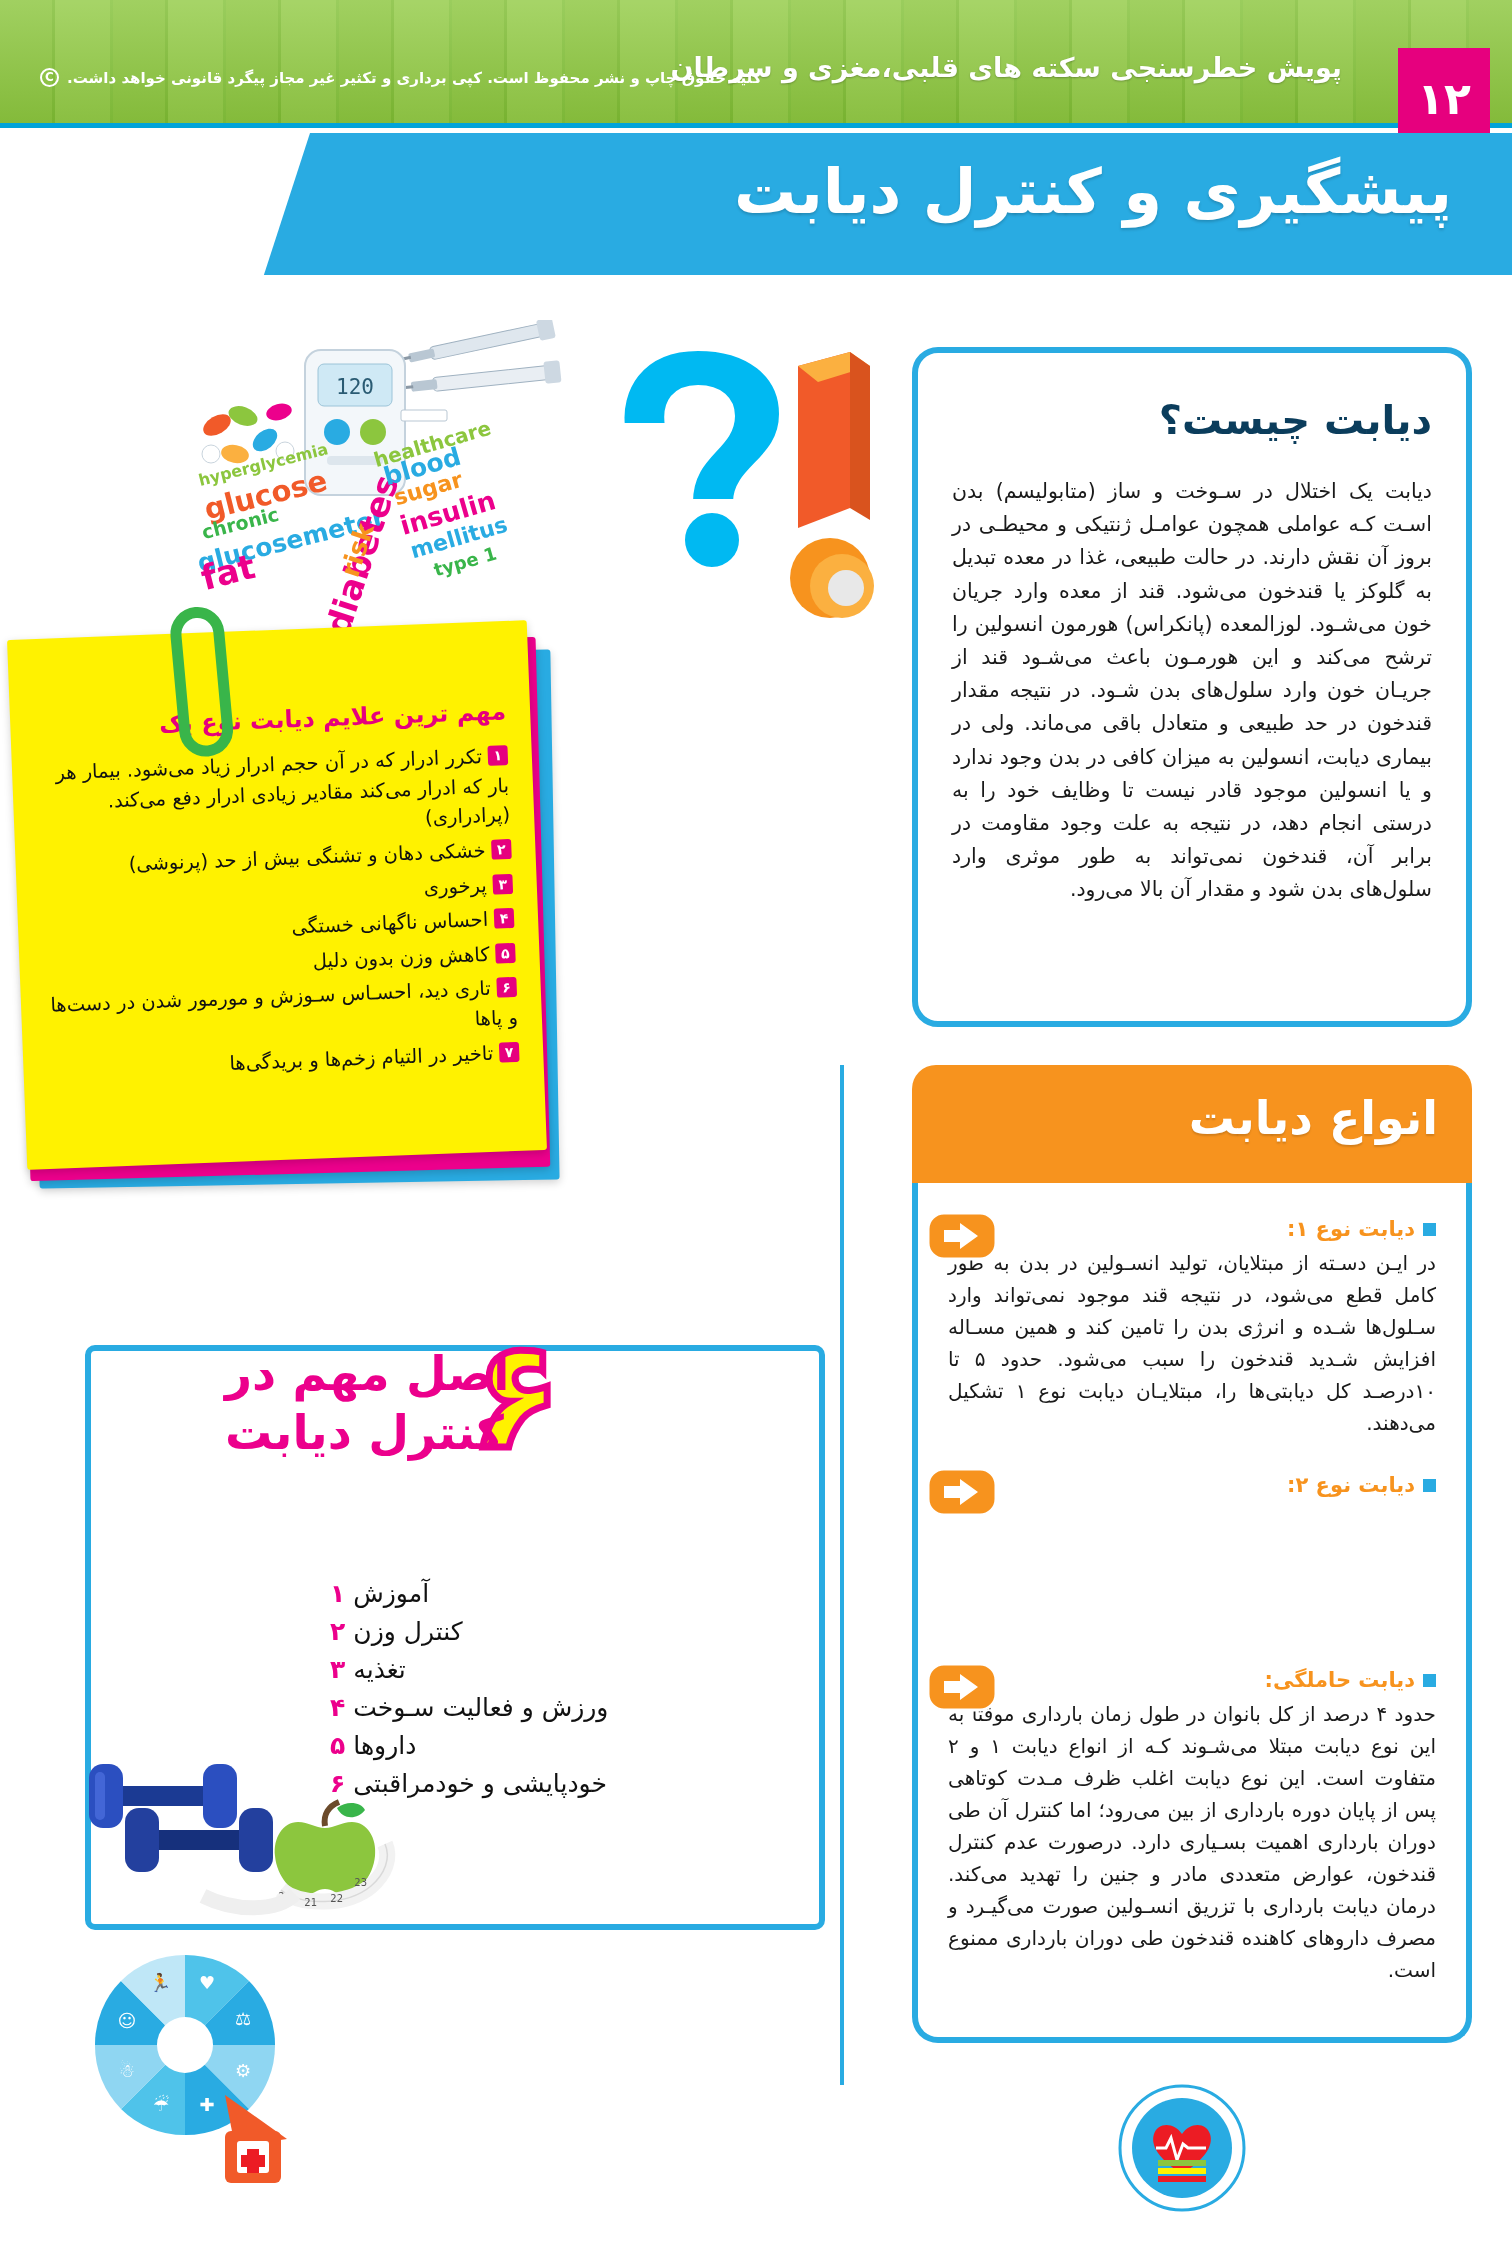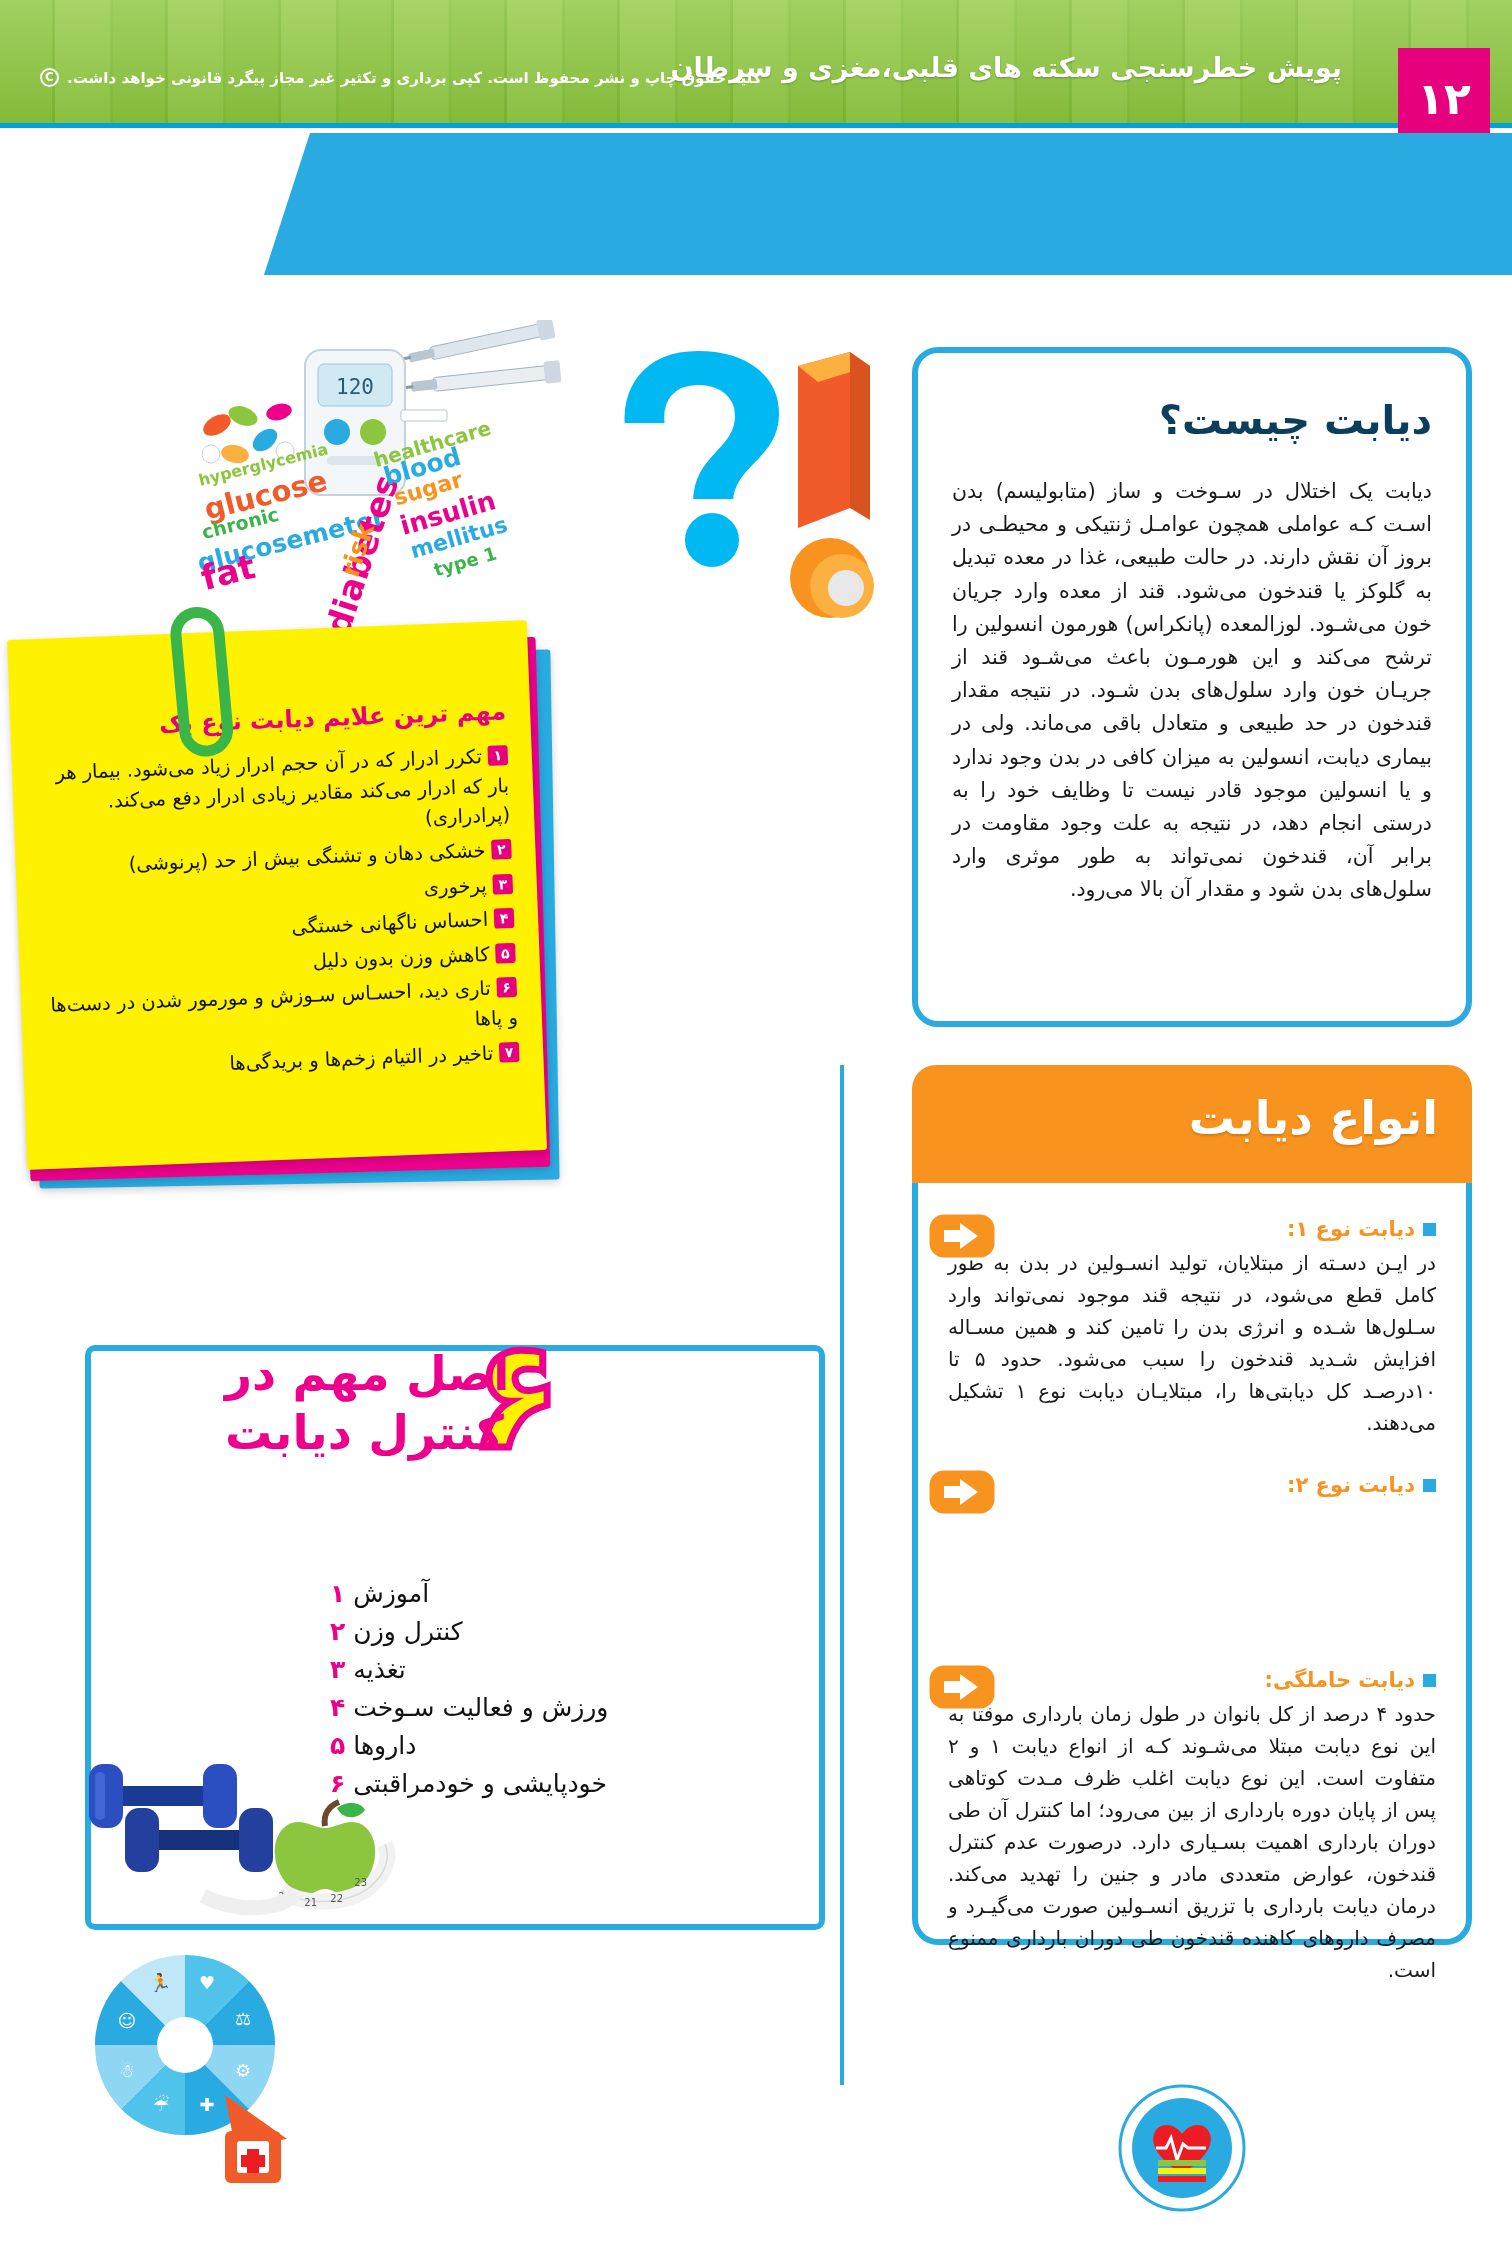--- a/index.html
+++ b/index.html
@@ -142,21 +142,21 @@
   .types-head {
     position: absolute; top: 1065px; right: 40px; width: 560px; height: 118px;
     background: #f7931e; border-radius: 24px 24px 0 0;
   }
   .types-head h2 {
     position: absolute; right: 34px; top: 26px;
     color: #ffffff; font-size: 46px; font-weight: bold;
     text-shadow: 0 2px 2px rgba(0,0,0,.15);
   }
   .types-card {
-    position: absolute; top: 1183px; right: 40px; width: 560px; height: 762px;
+    position: absolute; top: 1183px; right: 40px; width: 560px; height: 860px;
     background: #ffffff; border: 6px solid #29abe2; border-top: none;
     border-radius: 0 0 26px 26px;
   }
   .type-block { position: absolute; right: 30px; left: 30px; direction: rtl; }
   .type-title { color: #f7931e; font-size: 21px; font-weight: bold; margin-bottom: 6px; }
   .type-title .sq {
     display: inline-block; width: 13px; height: 13px; background: #29abe2;
     margin-left: 8px;
   }
   .type-body { font-size: 20px; line-height: 1.6; text-align: justify; color: #1a1a1a; }
@@ -219,20 +219,21 @@
     </div>
     <div class="topbar-title">پویش خطرسنجی سکته های قلبی،مغزی و سرطان</div>
     <div class="copyright">
       <span>کلیه حقوق چاپ و نشر محفوظ است. کپی برداری و تکثیر غیر مجاز پیگرد قانونی خواهد داشت.</span>
       <span class="c-sym">C</span>
     </div>
   </div>
 
   <div class="main-head">
     <div class="head-skew"></div>
+    <h1>پیشگیری و کنترل دیابت</h1>
   </div>
 
   <div class="devices">
     <svg width="420" height="275" viewBox="0 0 420 275">
 
       <g transform="rotate(-12 290 60)">
         <rect x="250" y="18" width="120" height="13" rx="4" fill="#dfe7ee" stroke="#9fb1c0"></rect>
         <rect x="228" y="20" width="26" height="9" rx="2" fill="#b9c7d3"></rect>
         <line x1="205" y1="24" x2="230" y2="24" stroke="#8b99a6" stroke-width="3"></line>
         <rect x="360" y="14" width="16" height="21" rx="3" fill="#cdd8e2"></rect>

